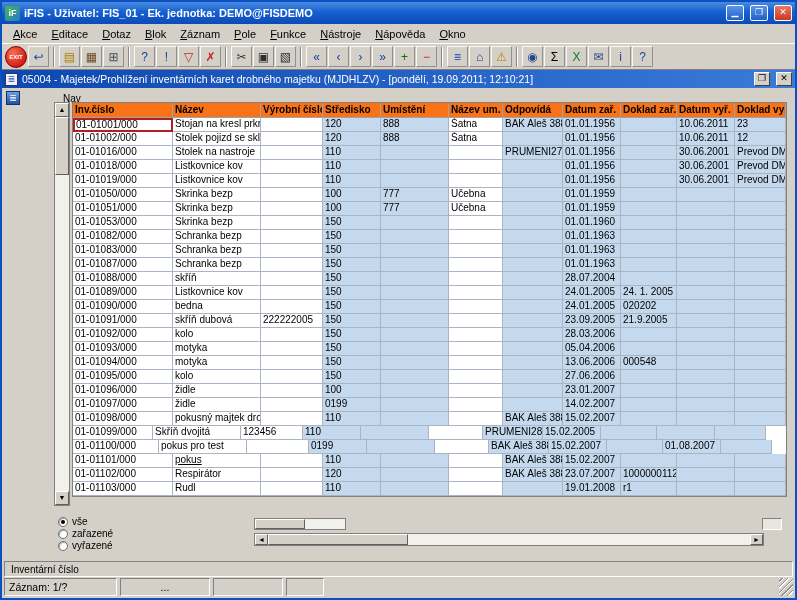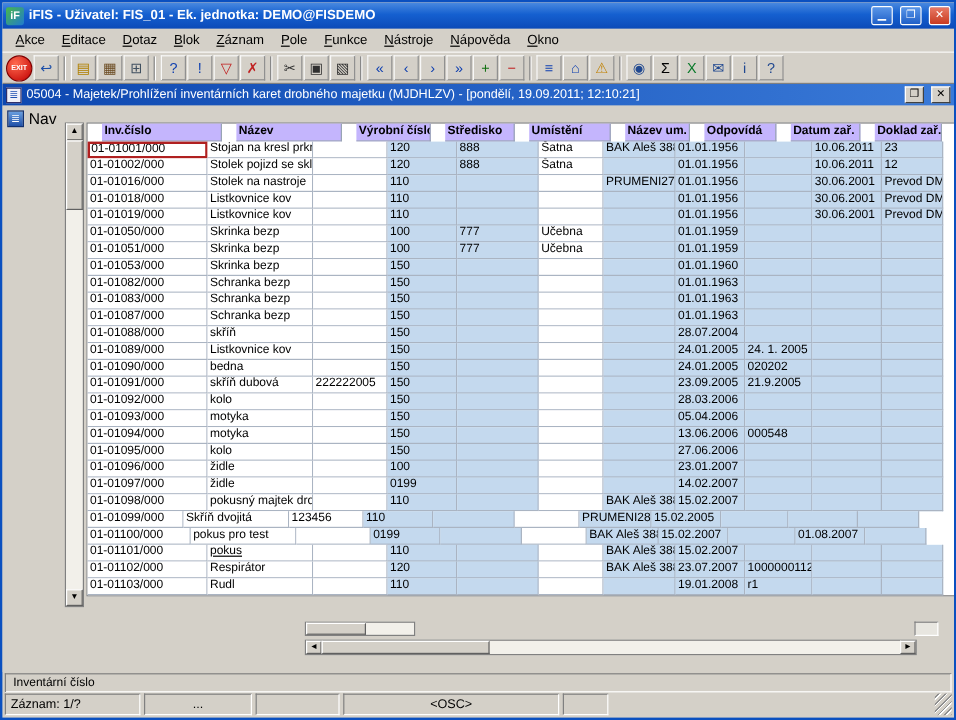--- a/index.html
+++ b/index.html
@@ -26,30 +26,30 @@
   
   .mdi-titlebar { height:18px; flex:0 0 18px; background:linear-gradient(90deg,#0d47b0,#3a7ad8); display:flex; align-items:center; gap:4px; padding:0 3px; }
   .mdi-icon { width:13px; height:13px; background:#f0f0f8; border:1px solid #30306a; color:#2050b0; font-size:9px; line-height:11px; text-align:center; }
   .mdi-title { flex:1; color:#fff; font-size:10.5px; font-weight:normal; white-space:nowrap; overflow:hidden; }
   .mdi-btn { width:16px; height:14px; margin-left:2px; background:#d4d0c8; border:1px solid; border-color:#fff #404040 #404040 #fff; font-size:9px; line-height:11px; text-align:center; padding:0; }
 
   
   .workspace { flex:1; position:relative; background:#d4d0c8; overflow:hidden; }
   .nav-strip { position:absolute; left:4px; top:3px; display:flex; align-items:center; gap:4px; }
   .nav-icon { width:14px; height:14px; background:linear-gradient(180deg,#6aa0e0,#2050a8); border:1px solid #103070; color:#fff; font-size:9px; line-height:12px; text-align:center; }
-  .nav-label { font-size:13px; }
+  .nav-label { font-size:10px;margin-left:39px; }
 
   .rec-scrollbar { position:absolute; left:52px; top:14px; width:16px; height:404px; background:#f2f0ea; border:1px solid #808080; display:flex; flex-direction:column; }
   .sb-arrow { height:14px; flex:0 0 14px; background:#d4d0c8; border:1px solid; border-color:#fff #606060 #606060 #fff; font-size:7px; line-height:11px; text-align:center; padding:0; }
   .sb-thumb-v { height:58px; background:#d4d0c8; border:1px solid; border-color:#fff #606060 #606060 #fff; }
   .sb-track { flex:1; }
 
   .grid { position:absolute; left:70px; top:14px; border:1px solid #808080; background:#fff; }
   .table-header { display:flex; }
-  .th { height:15px; background:#c4b5fd; border-right:1px solid #98a4b4; border-bottom:1px solid #98a4b4; font-size:10px; font-weight:bold; padding:1px 2px; white-space:nowrap; overflow:hidden;margin-left:12px; }
+  .th { height:15px; background:#f97316; border-right:1px solid #98a4b4; border-bottom:1px solid #98a4b4; font-size:10px; font-weight:bold; padding:1px 2px; white-space:nowrap; overflow:hidden; }
   .tr { display:flex; height:14px; }
   .td { border-right:1px solid #aab4c2; border-bottom:1px solid #aab4c2; font-size:10px; line-height:12px; padding:0 2px; white-space:nowrap; overflow:hidden; cursor:default; }
   .td.blue { background:#c4d9ee; }
   .td.white { background:#fff; }
   .td.selected { border:2px solid #b02020; line-height:9px; padding:0 1px; }
 
   .filter-group { position:absolute; left:56px; top:428px; display:flex; flex-direction:column; gap:1px; font-size:10px; }
   .radio-row { display:flex; align-items:center; gap:4px; height:11px; cursor:default; }
   .radio { width:10px; height:10px; border-radius:50%; border:1px solid #707070; background:#fff; box-shadow:inset 1px 1px 1px #aaa; position:relative; }
   .radio.on::after { content:""; position:absolute; left:2px; top:2px; width:4px; height:4px; border-radius:50%; background:#000; }
@@ -515,20 +515,34 @@
             <div class="td white" style="width: 54px;"></div>
             <div class="td blue" style="width: 60px;"></div>
             <div class="td blue" style="width: 58px;">19.01.2008</div>
             <div class="td blue" style="width: 56px;">r1</div>
             <div class="td blue" style="width: 58px;"></div>
             <div class="td blue" style="width: 51px;"></div>
           </div>
         </div>
     </div>
 
+    <div class="filter-group">
+        <label class="radio-row">
+          <span class="radio on"></span>
+          <span>vše</span>
+        </label>
+        <label class="radio-row">
+          <span class="radio"></span>
+          <span>zařazené</span>
+        </label>
+        <label class="radio-row">
+          <span class="radio"></span>
+          <span>vyřazené</span>
+        </label>
+      </div>
 
     <div class="hscroll-short">
       <div class="hthumb"></div>
     </div>
 
     <div class="hscroll-long">
       <div class="hs-arrow">◄</div>
       <div class="hthumb-long"></div>
       <div class="hs-track"></div>
       <div class="hs-arrow">►</div>
@@ -538,19 +552,18 @@
   </div>
 
   <div class="hint-bar">
     <span>Inventární číslo</span>
   </div>
 
   <div class="status-bar">
     <div class="status-cell" style="width:113px;">Záznam: 1/?</div>
     <div class="status-cell center" style="width:90px;">...</div>
     <div class="status-cell" style="width:70px;"></div>
-    <div class="status-cell center" style="width:180px;">&lt;OSC&gt;</div>
     <div class="status-cell" style="width:38px;"></div>
     <div class="status-fill"></div>
     <div class="grip"></div>
   </div>
 
 </div>
 
 </body></html>

